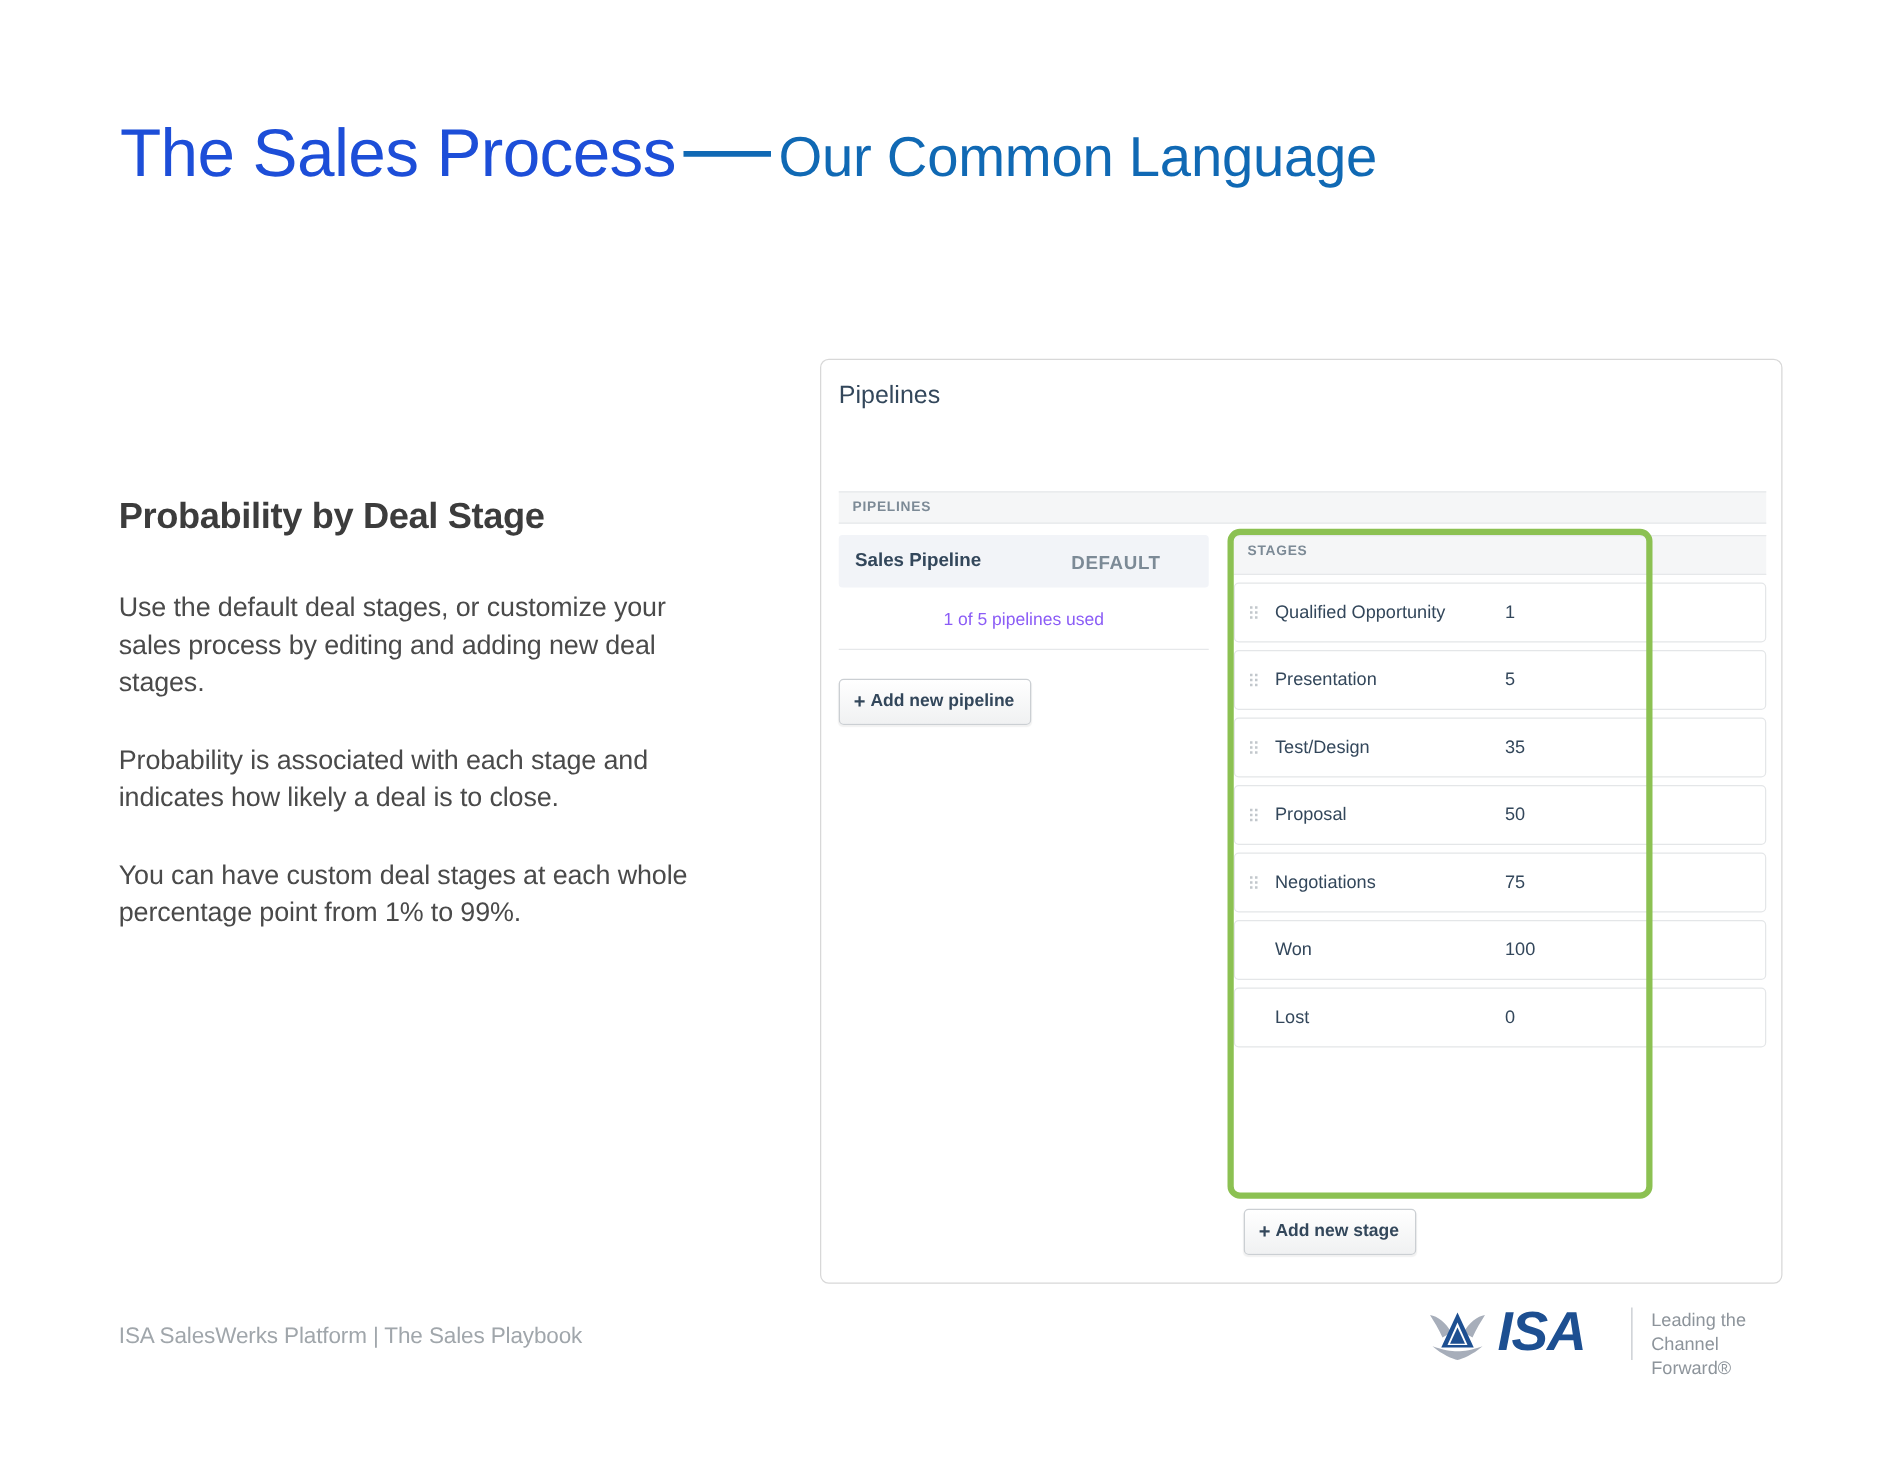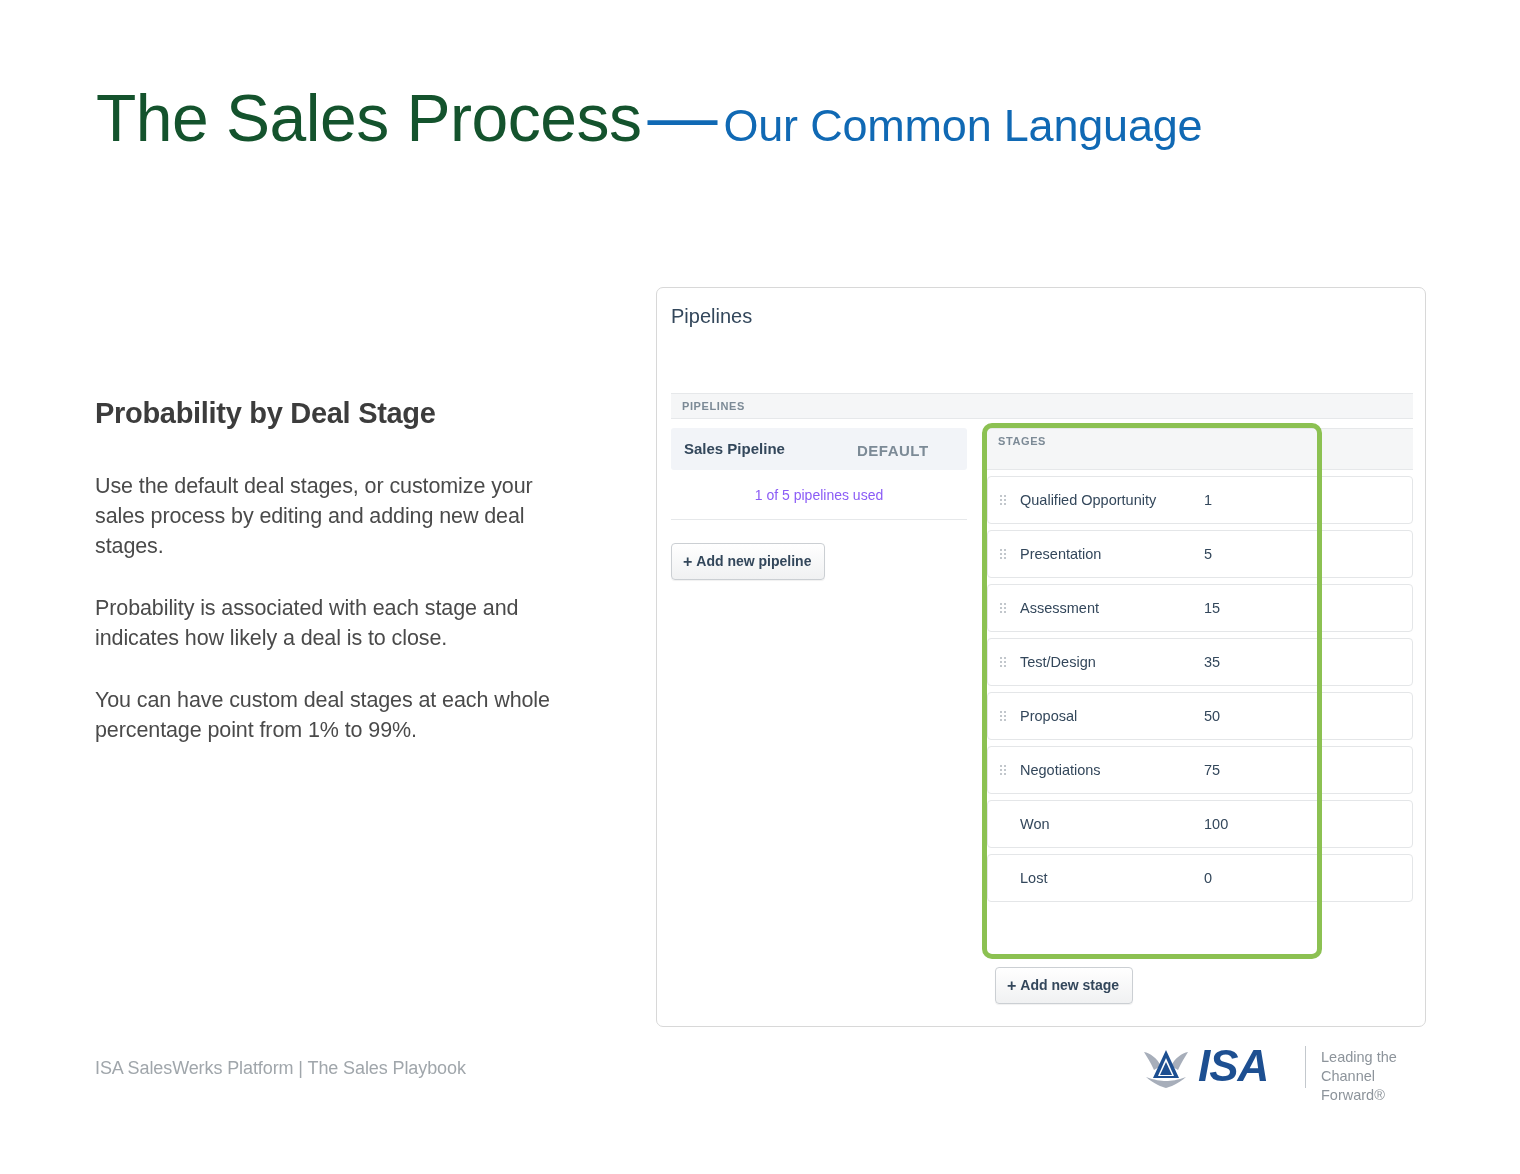--- a/index.html
+++ b/index.html
@@ -17,23 +17,23 @@
 
   
   .slide-title {
     position: absolute;
     left: 96px;
     top: 82px;
     white-space: nowrap;
     line-height: 1;
   }
   .title-main {
-    font-size: 66px;
+    font-size: 54px;
     font-weight: 400;
-    color: #14532d;
+    color: #1d4ed8;
     letter-spacing: -0.5px;
     vertical-align: baseline;
     margin-top: 24px;
   }
   .title-dash {
     font-size: 70px;
     font-weight: 400;
     color: #1069b4;
     vertical-align: baseline;
     padding: 0 6px;
@@ -182,21 +182,21 @@
   .add-pipe-wrap { margin-top: 23px; }
 
   
   .stage-col {
     position: absolute;
     left: 330px;
     top: 140px;
     width: 426px;
   }
   .stages-bar {
-    height: 42px;
+    height: 32px;
     background: #f5f6f7;
     border-top: 1px solid #e6e8ea;
     border-bottom: 1px solid #e6e8ea;
     box-sizing: border-box;
     position: relative;
   }
   .stages-bar .lbl {
     position: absolute;
     left: 11px;
     top: 6px;
@@ -376,32 +376,20 @@
         </div>
         <div class="stage-row">
           <span class="handle">
             <i style="left: 0px; top: 0px;"></i>
             <i style="left: 4px; top: 0px;"></i>
             <i style="left: 0px; top: 4px;"></i>
             <i style="left: 4px; top: 4px;"></i>
             <i style="left: 0px; top: 8px;"></i>
             <i style="left: 4px; top: 8px;"></i>
           </span>
-          <span class="sname">Assessment</span>
-          <span class="sval">15</span>
-        </div>
-        <div class="stage-row">
-          <span class="handle">
-            <i style="left: 0px; top: 0px;"></i>
-            <i style="left: 4px; top: 0px;"></i>
-            <i style="left: 0px; top: 4px;"></i>
-            <i style="left: 4px; top: 4px;"></i>
-            <i style="left: 0px; top: 8px;"></i>
-            <i style="left: 4px; top: 8px;"></i>
-          </span>
           <span class="sname">Test/Design</span>
           <span class="sval">35</span>
         </div>
         <div class="stage-row">
           <span class="handle">
             <i style="left: 0px; top: 0px;"></i>
             <i style="left: 4px; top: 0px;"></i>
             <i style="left: 0px; top: 4px;"></i>
             <i style="left: 4px; top: 4px;"></i>
             <i style="left: 0px; top: 8px;"></i>

